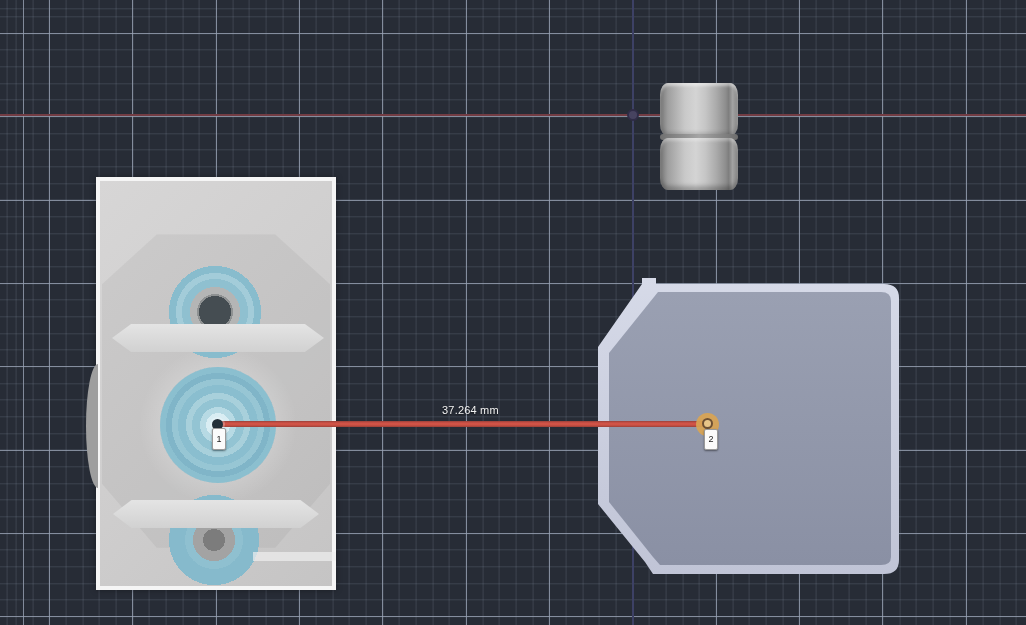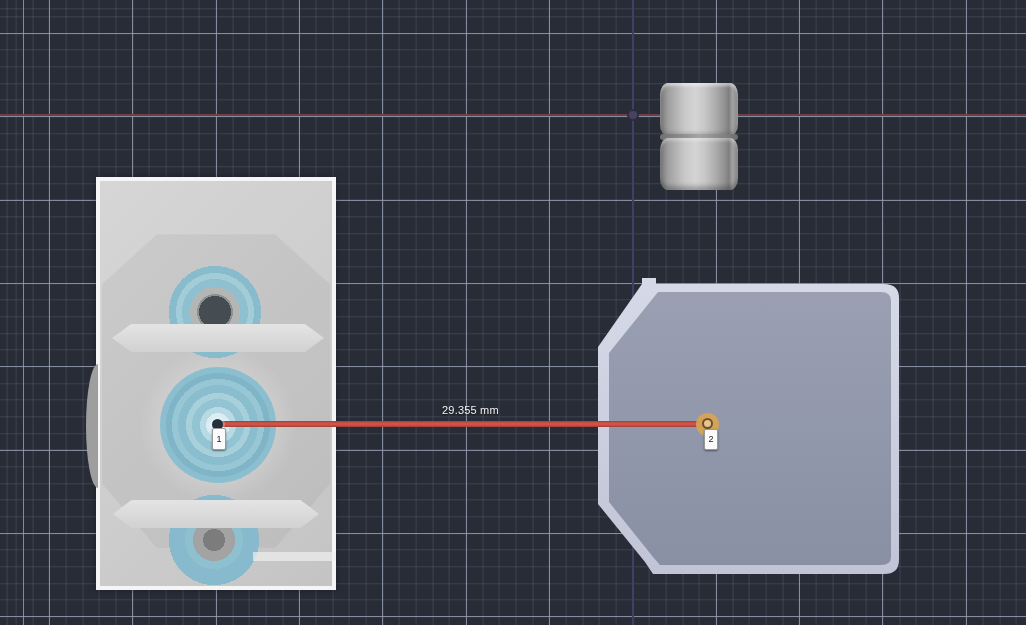--- a/index.html
+++ b/index.html
@@ -108,20 +108,20 @@
     <div id="bore-top"></div>
     <div id="bore-center"></div>
     <div id="bore-bottom"></div>
     <div class="rail" id="rail-upper"></div>
     <div class="rail" id="rail-lower"></div>
     <div id="side-bulge"></div>
     <div id="step-strip"></div>
   </div>
 
   <div class="abs" id="measure-line"></div>
-  <div class="abs" id="measure-label">29.355 mm</div>
+  <div class="abs" id="measure-label">37.264 mm</div>
   <div class="abs" id="point1-dot"></div>
   <div class="abs tag" id="tag1">1</div>
   <div class="abs" id="point2-halo"></div>
   <div class="abs" id="point2-ring"></div>
   <div class="abs tag" id="tag2">2</div>
 
 </div>
 
 </body></html>

